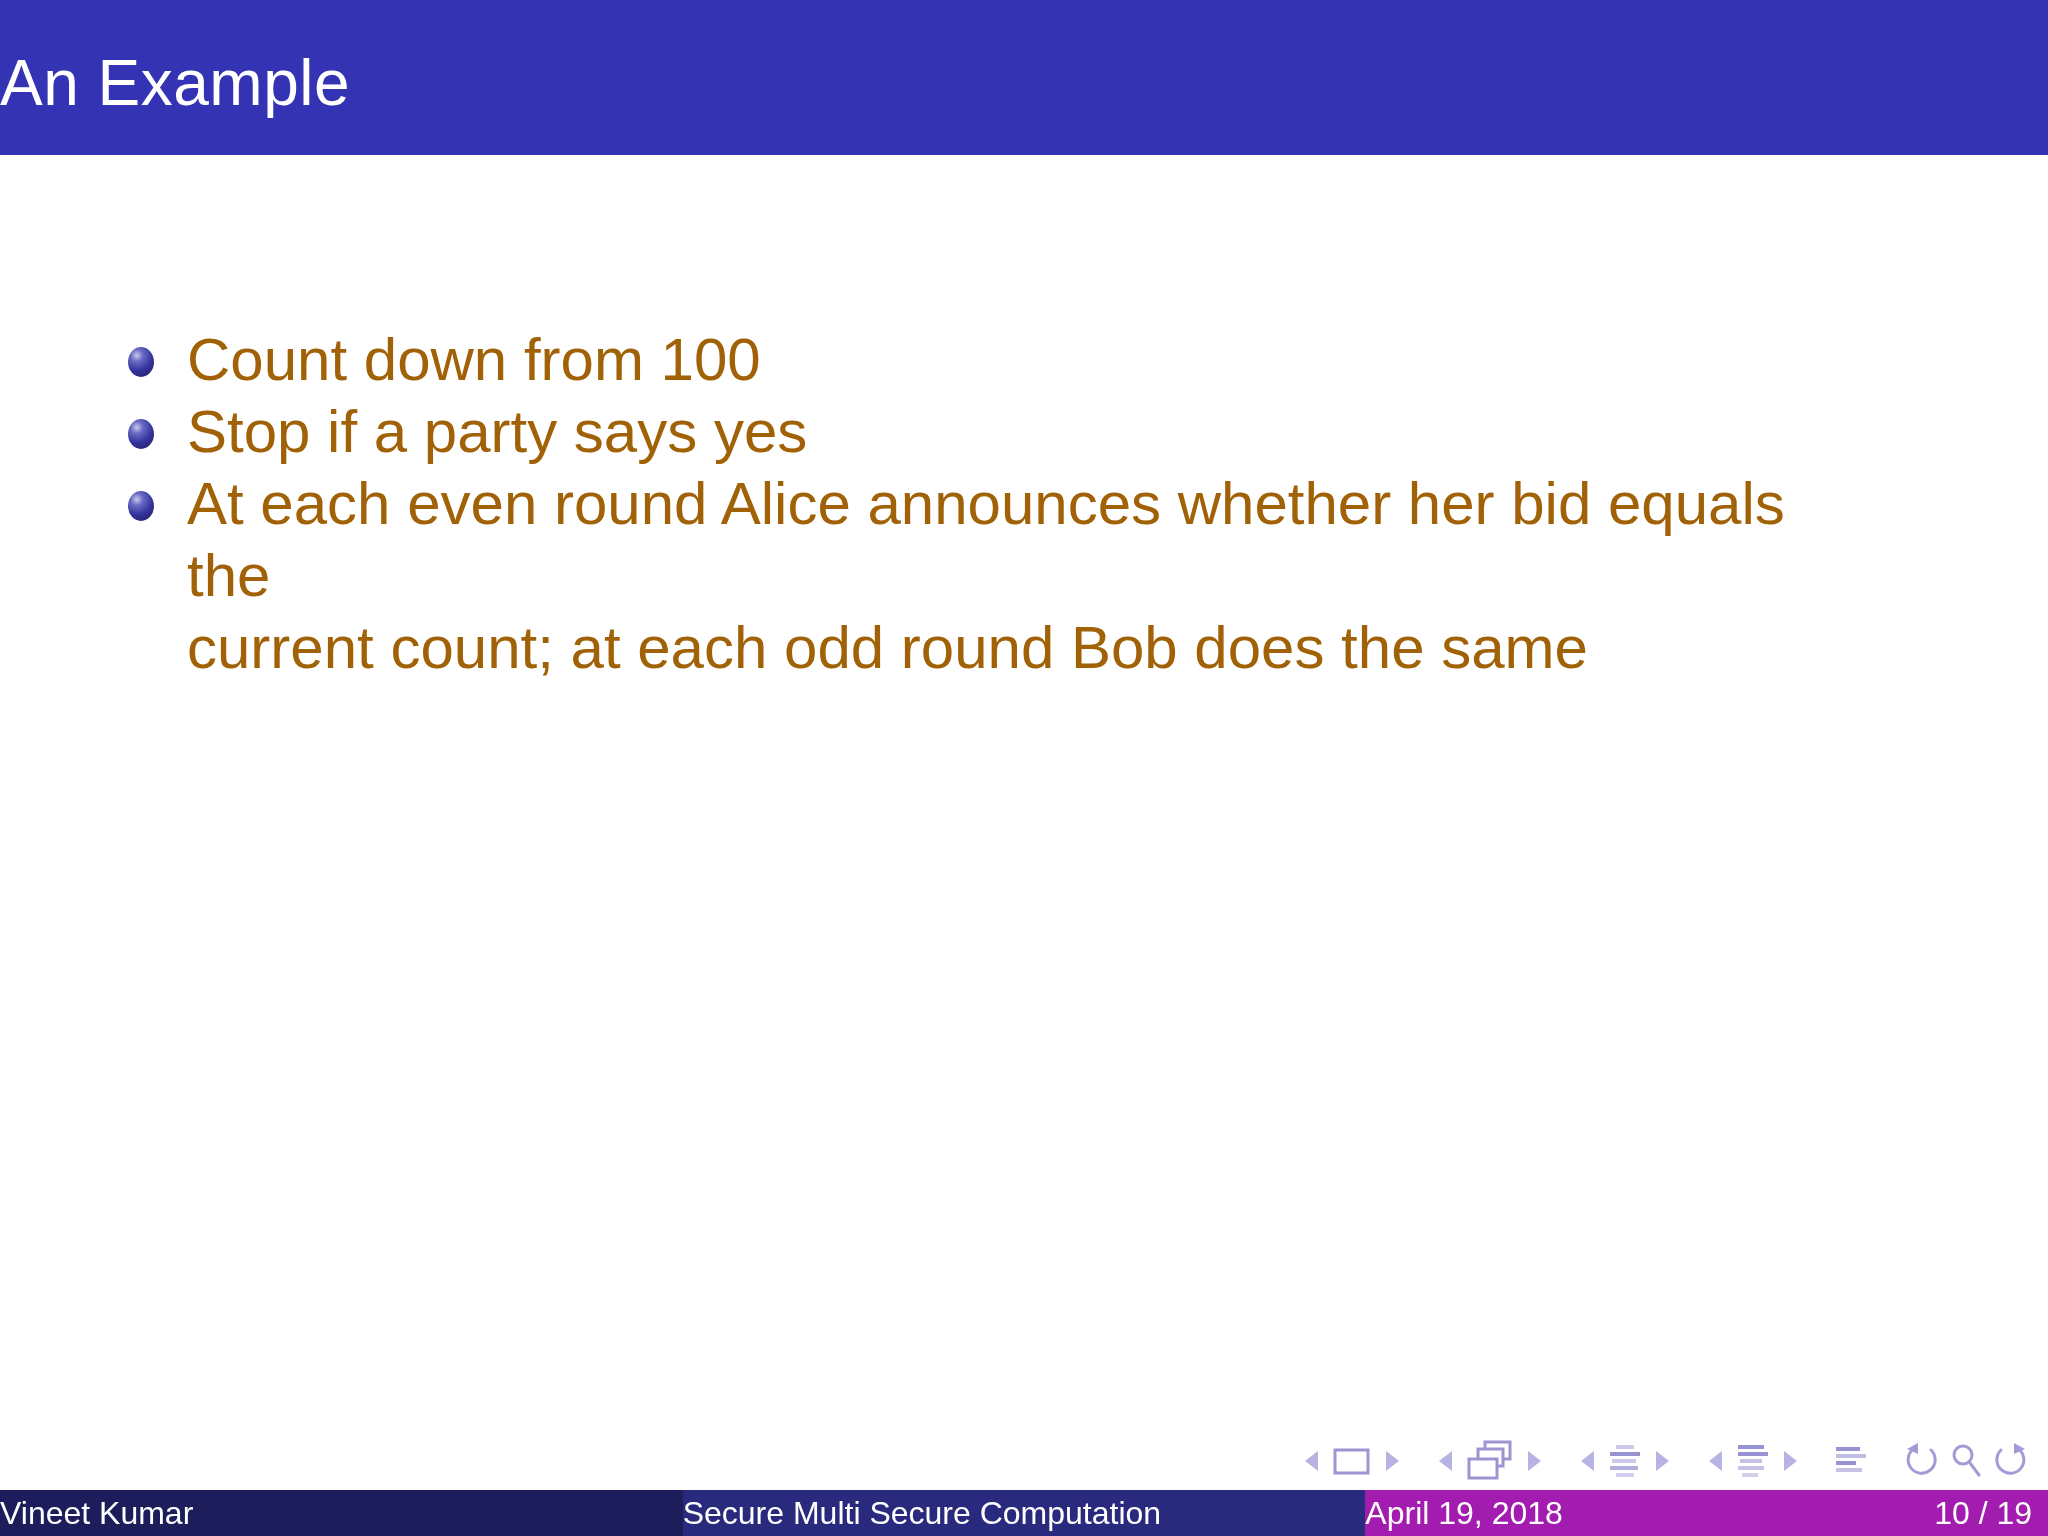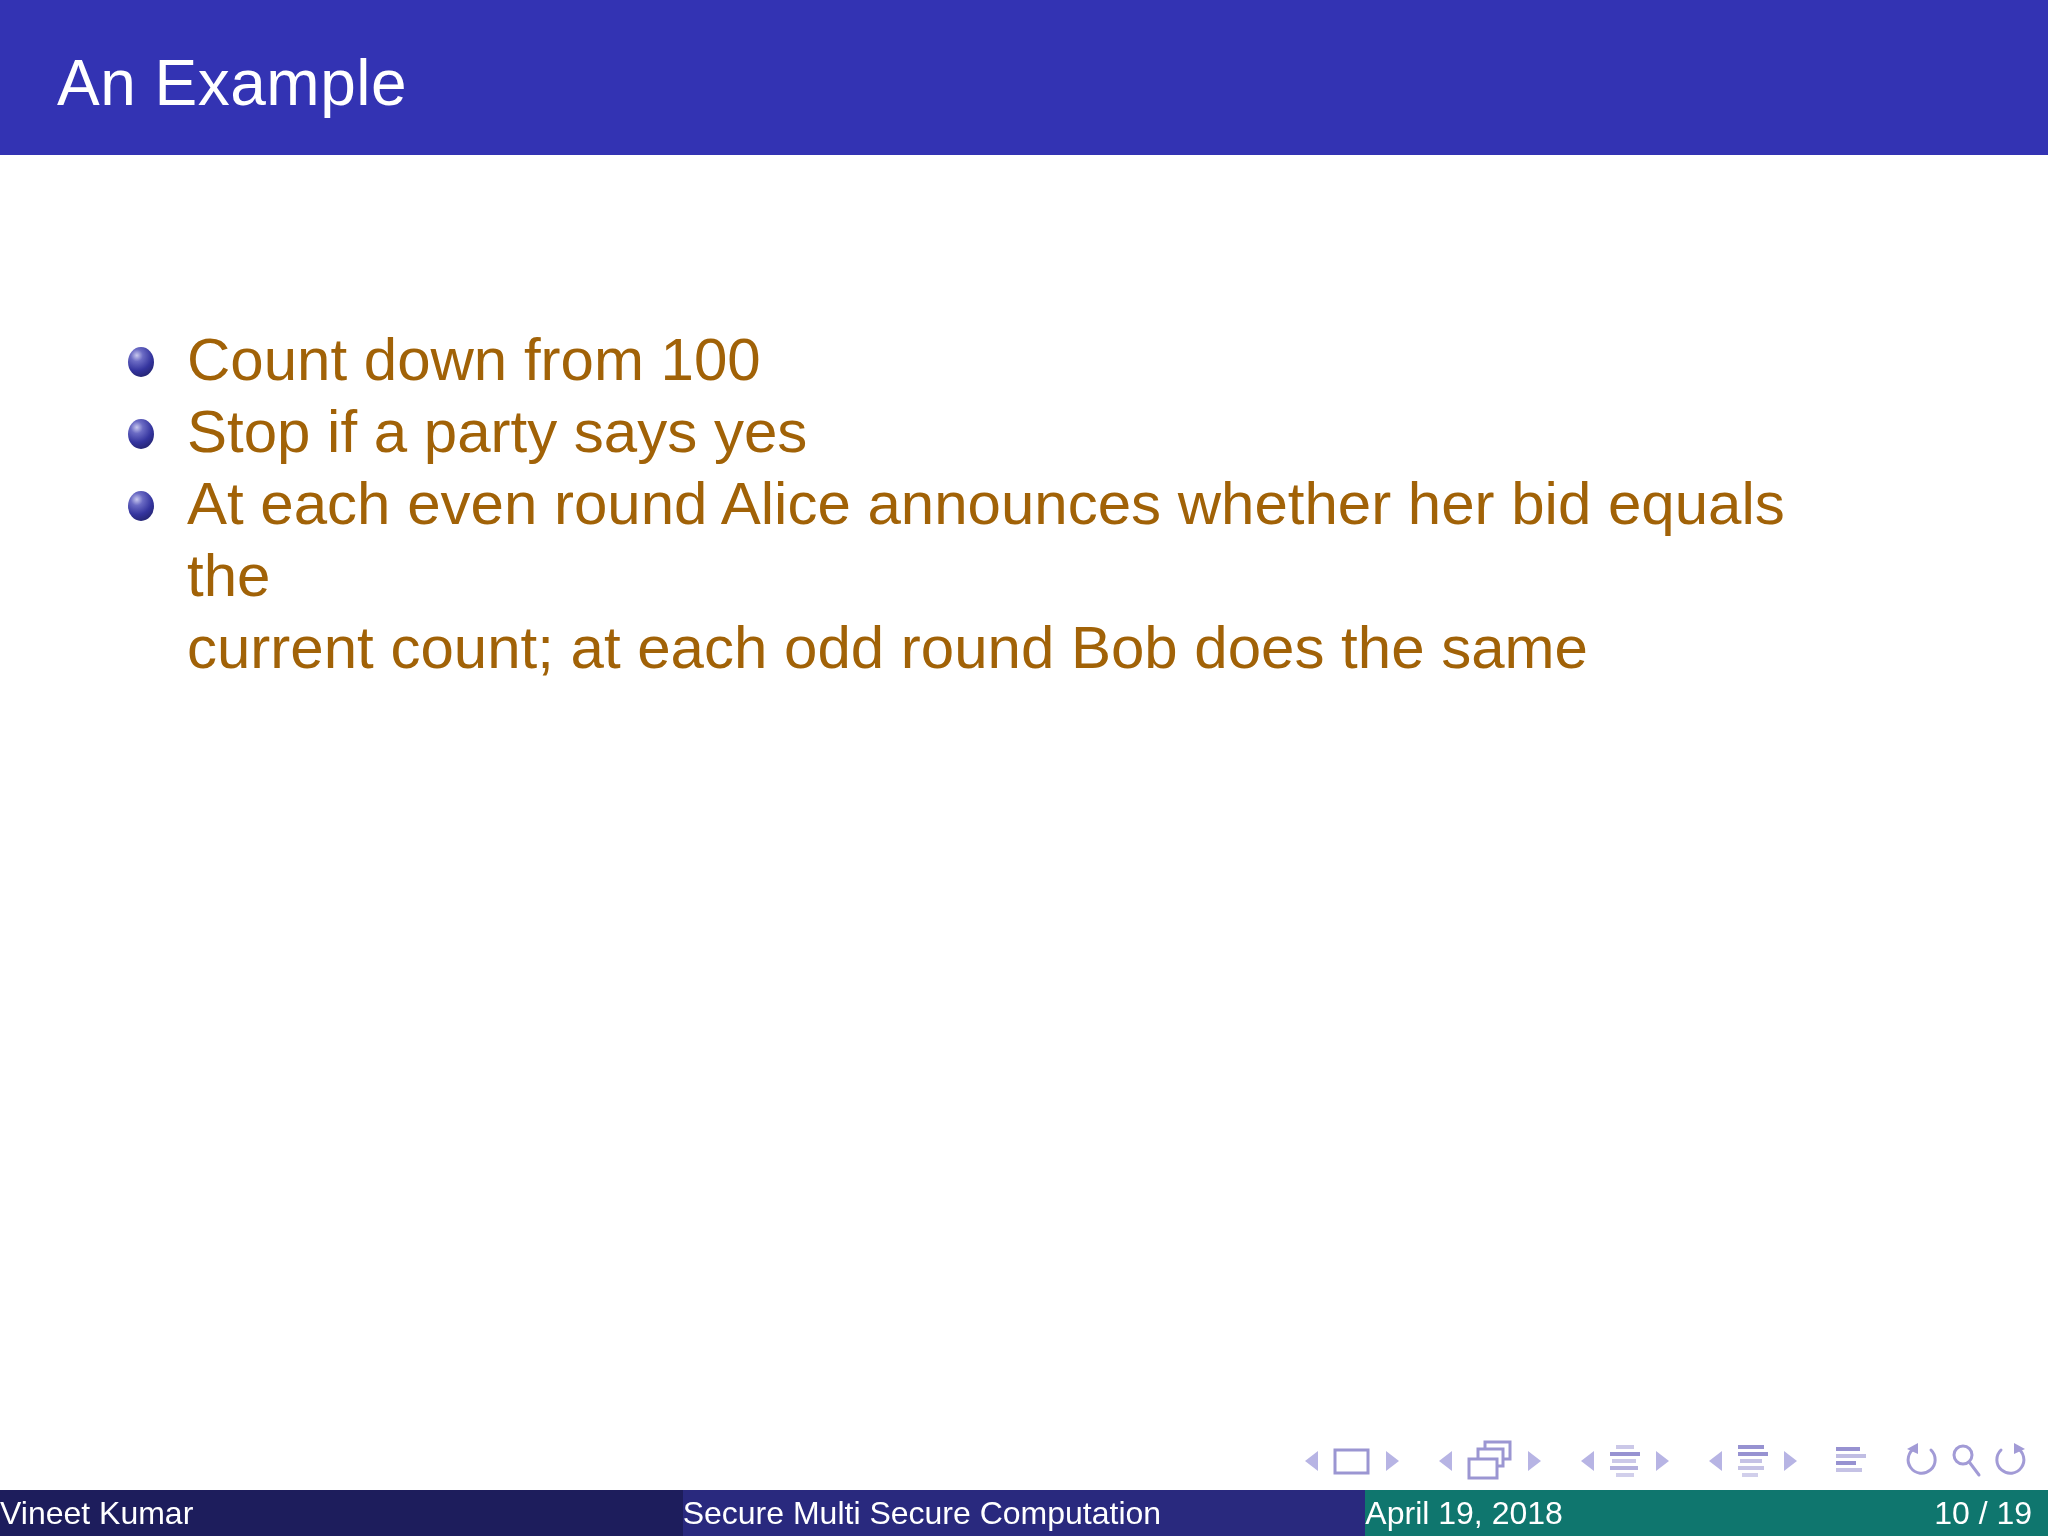--- a/index.html
+++ b/index.html
@@ -19,21 +19,20 @@
     width: 100%;
     height: 155px;
     background: #3333B3;
     display: flex;
     align-items: center;
   }
   .titlebar .frametitle {
     color: #ffffff;
     font-size: 64px;
     font-weight: 400;
-    padding-left: 57px;
     padding-top: 10px;
     letter-spacing: 0.5px;
   }
 
   
   .block-heading {
     position: absolute;
     left: 52px;
     top: 196px;
     font-size: 56px;
@@ -100,21 +99,21 @@
   }
   .footer .seg {
     flex: 1 1 0;
     display: flex;
     align-items: center;
     justify-content: flex-start;
     white-space: nowrap;
   }
   .seg-author { background: #1D1D5C; }
   .seg-title  { background: #29297E; }
-  .seg-date   { background: #0f766e; position: relative; }
+  .seg-date   { background: #a21caf; position: relative; }
   .seg-date .page-number {
     position: absolute;
     right: 16px;
     top: 50%;
     transform: translateY(-50%);
   }
 </style>
 </head>
 <body>
 

